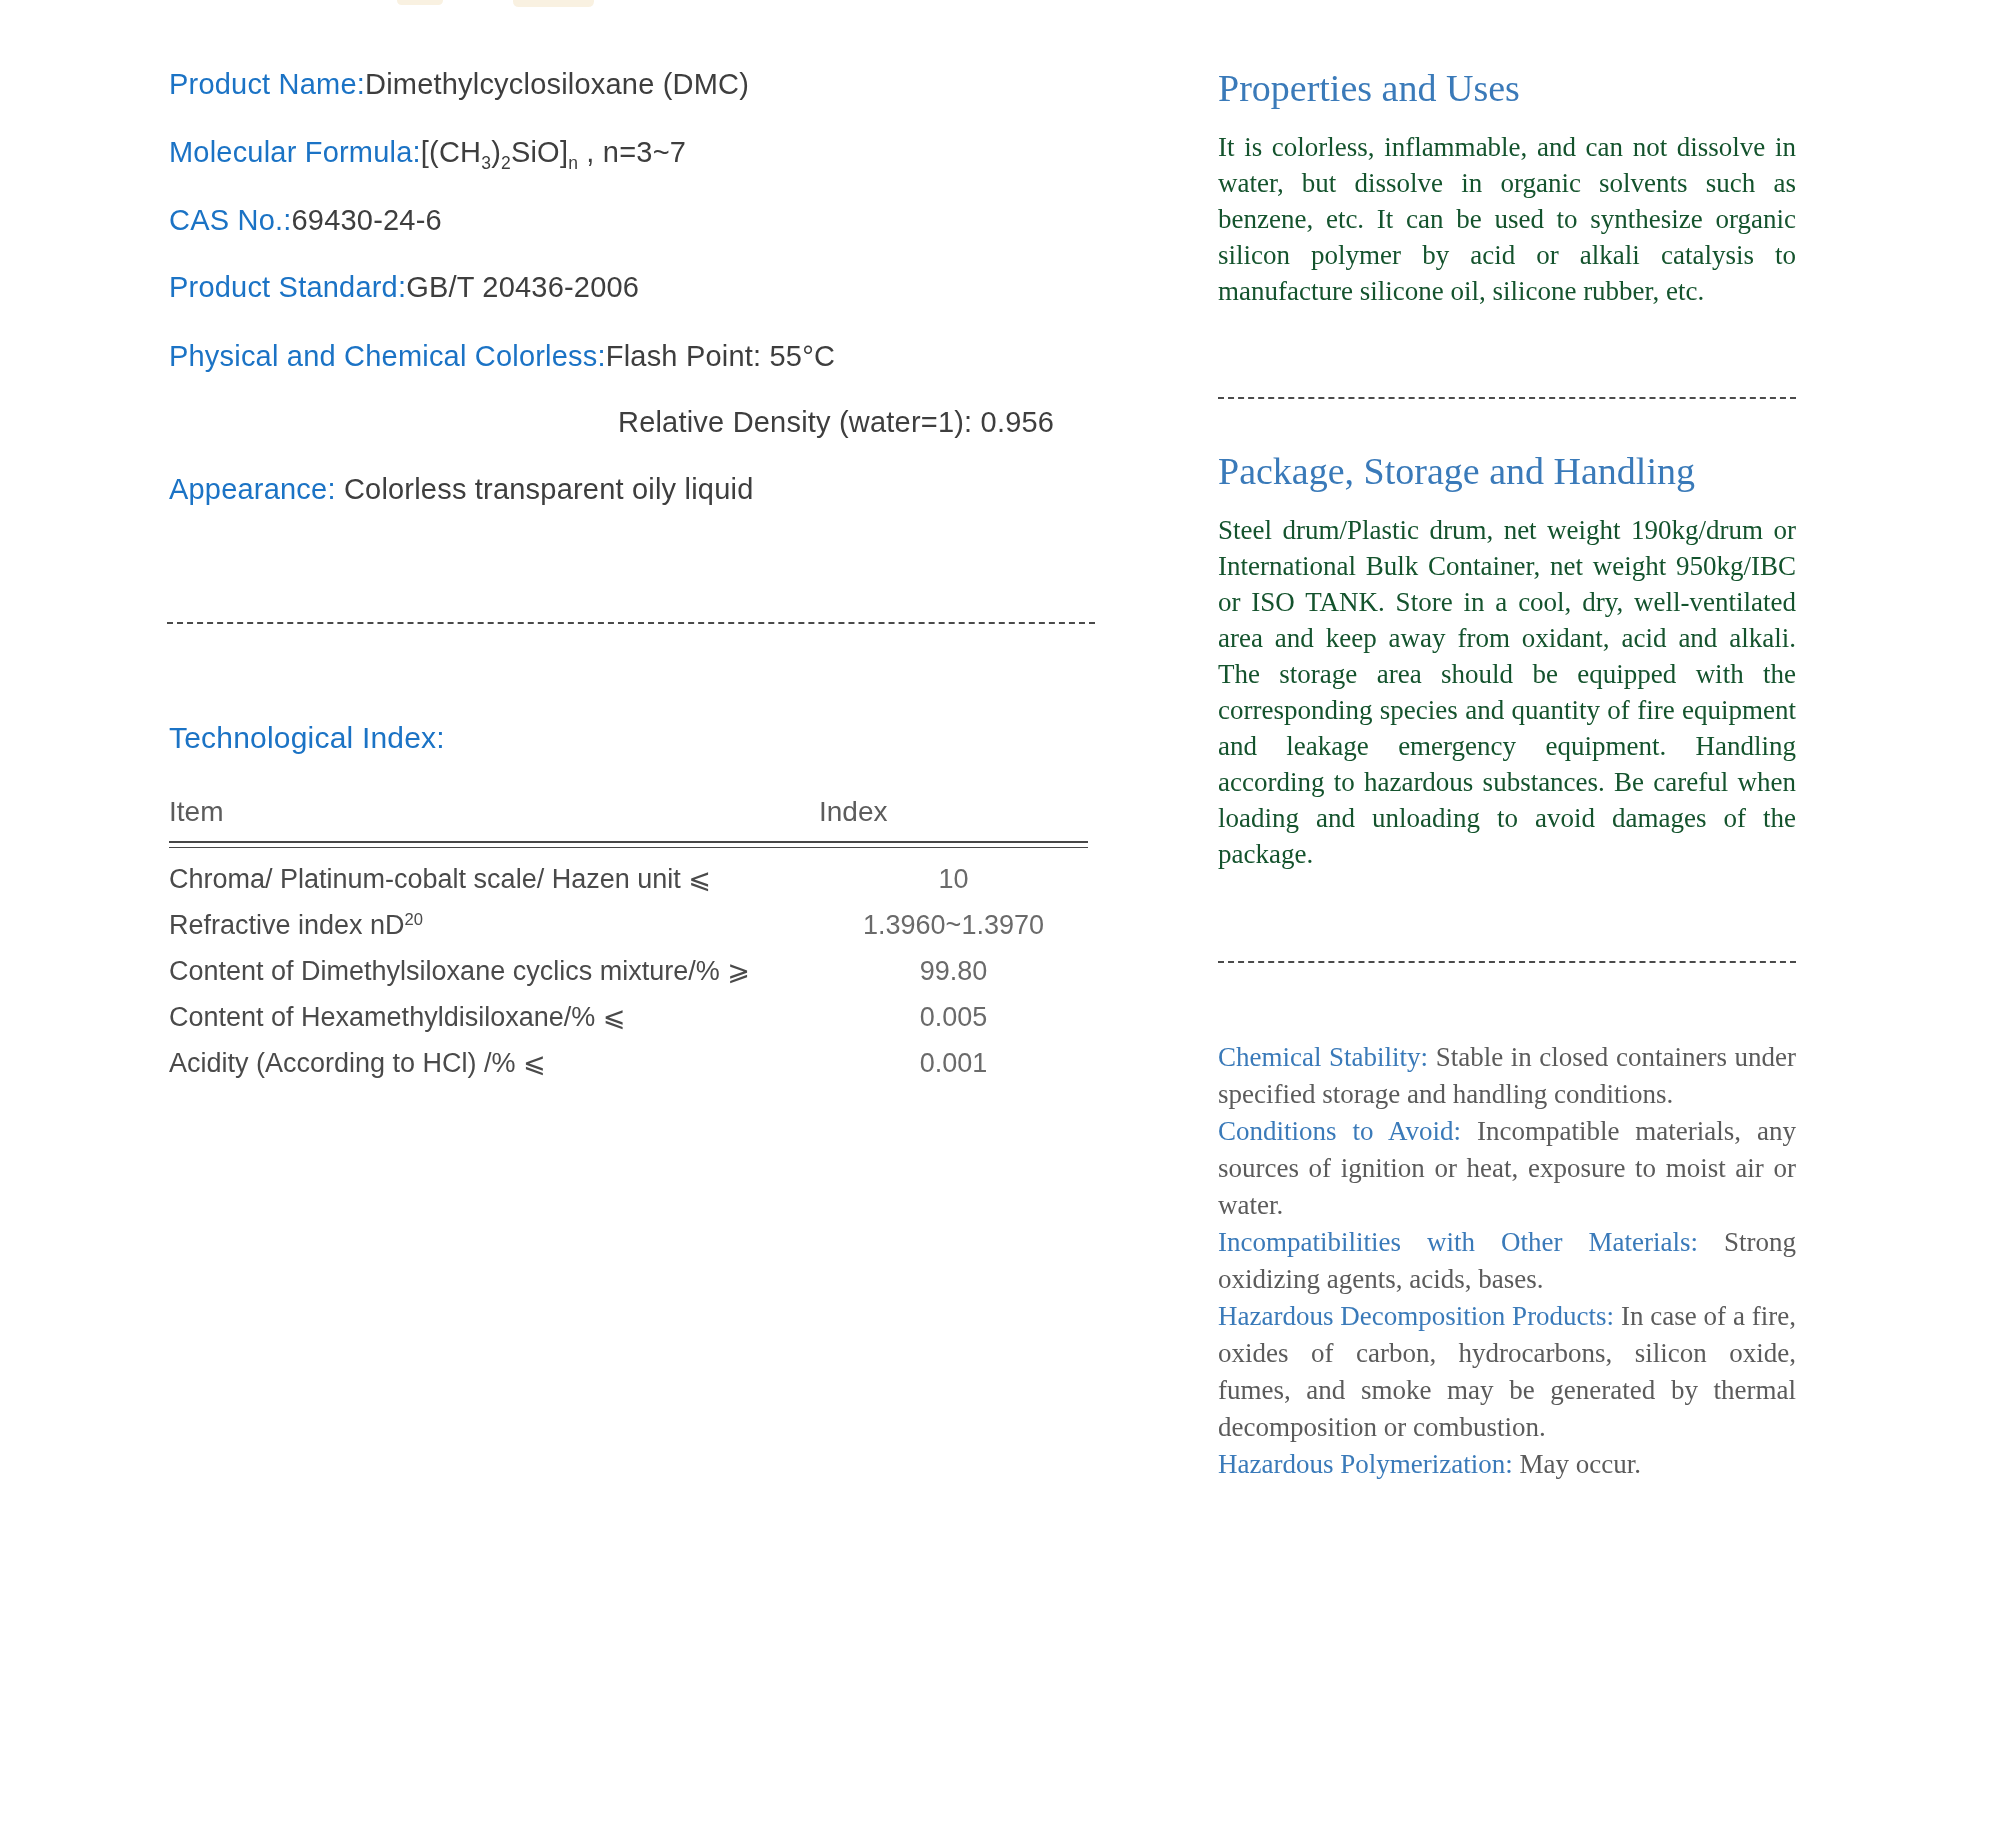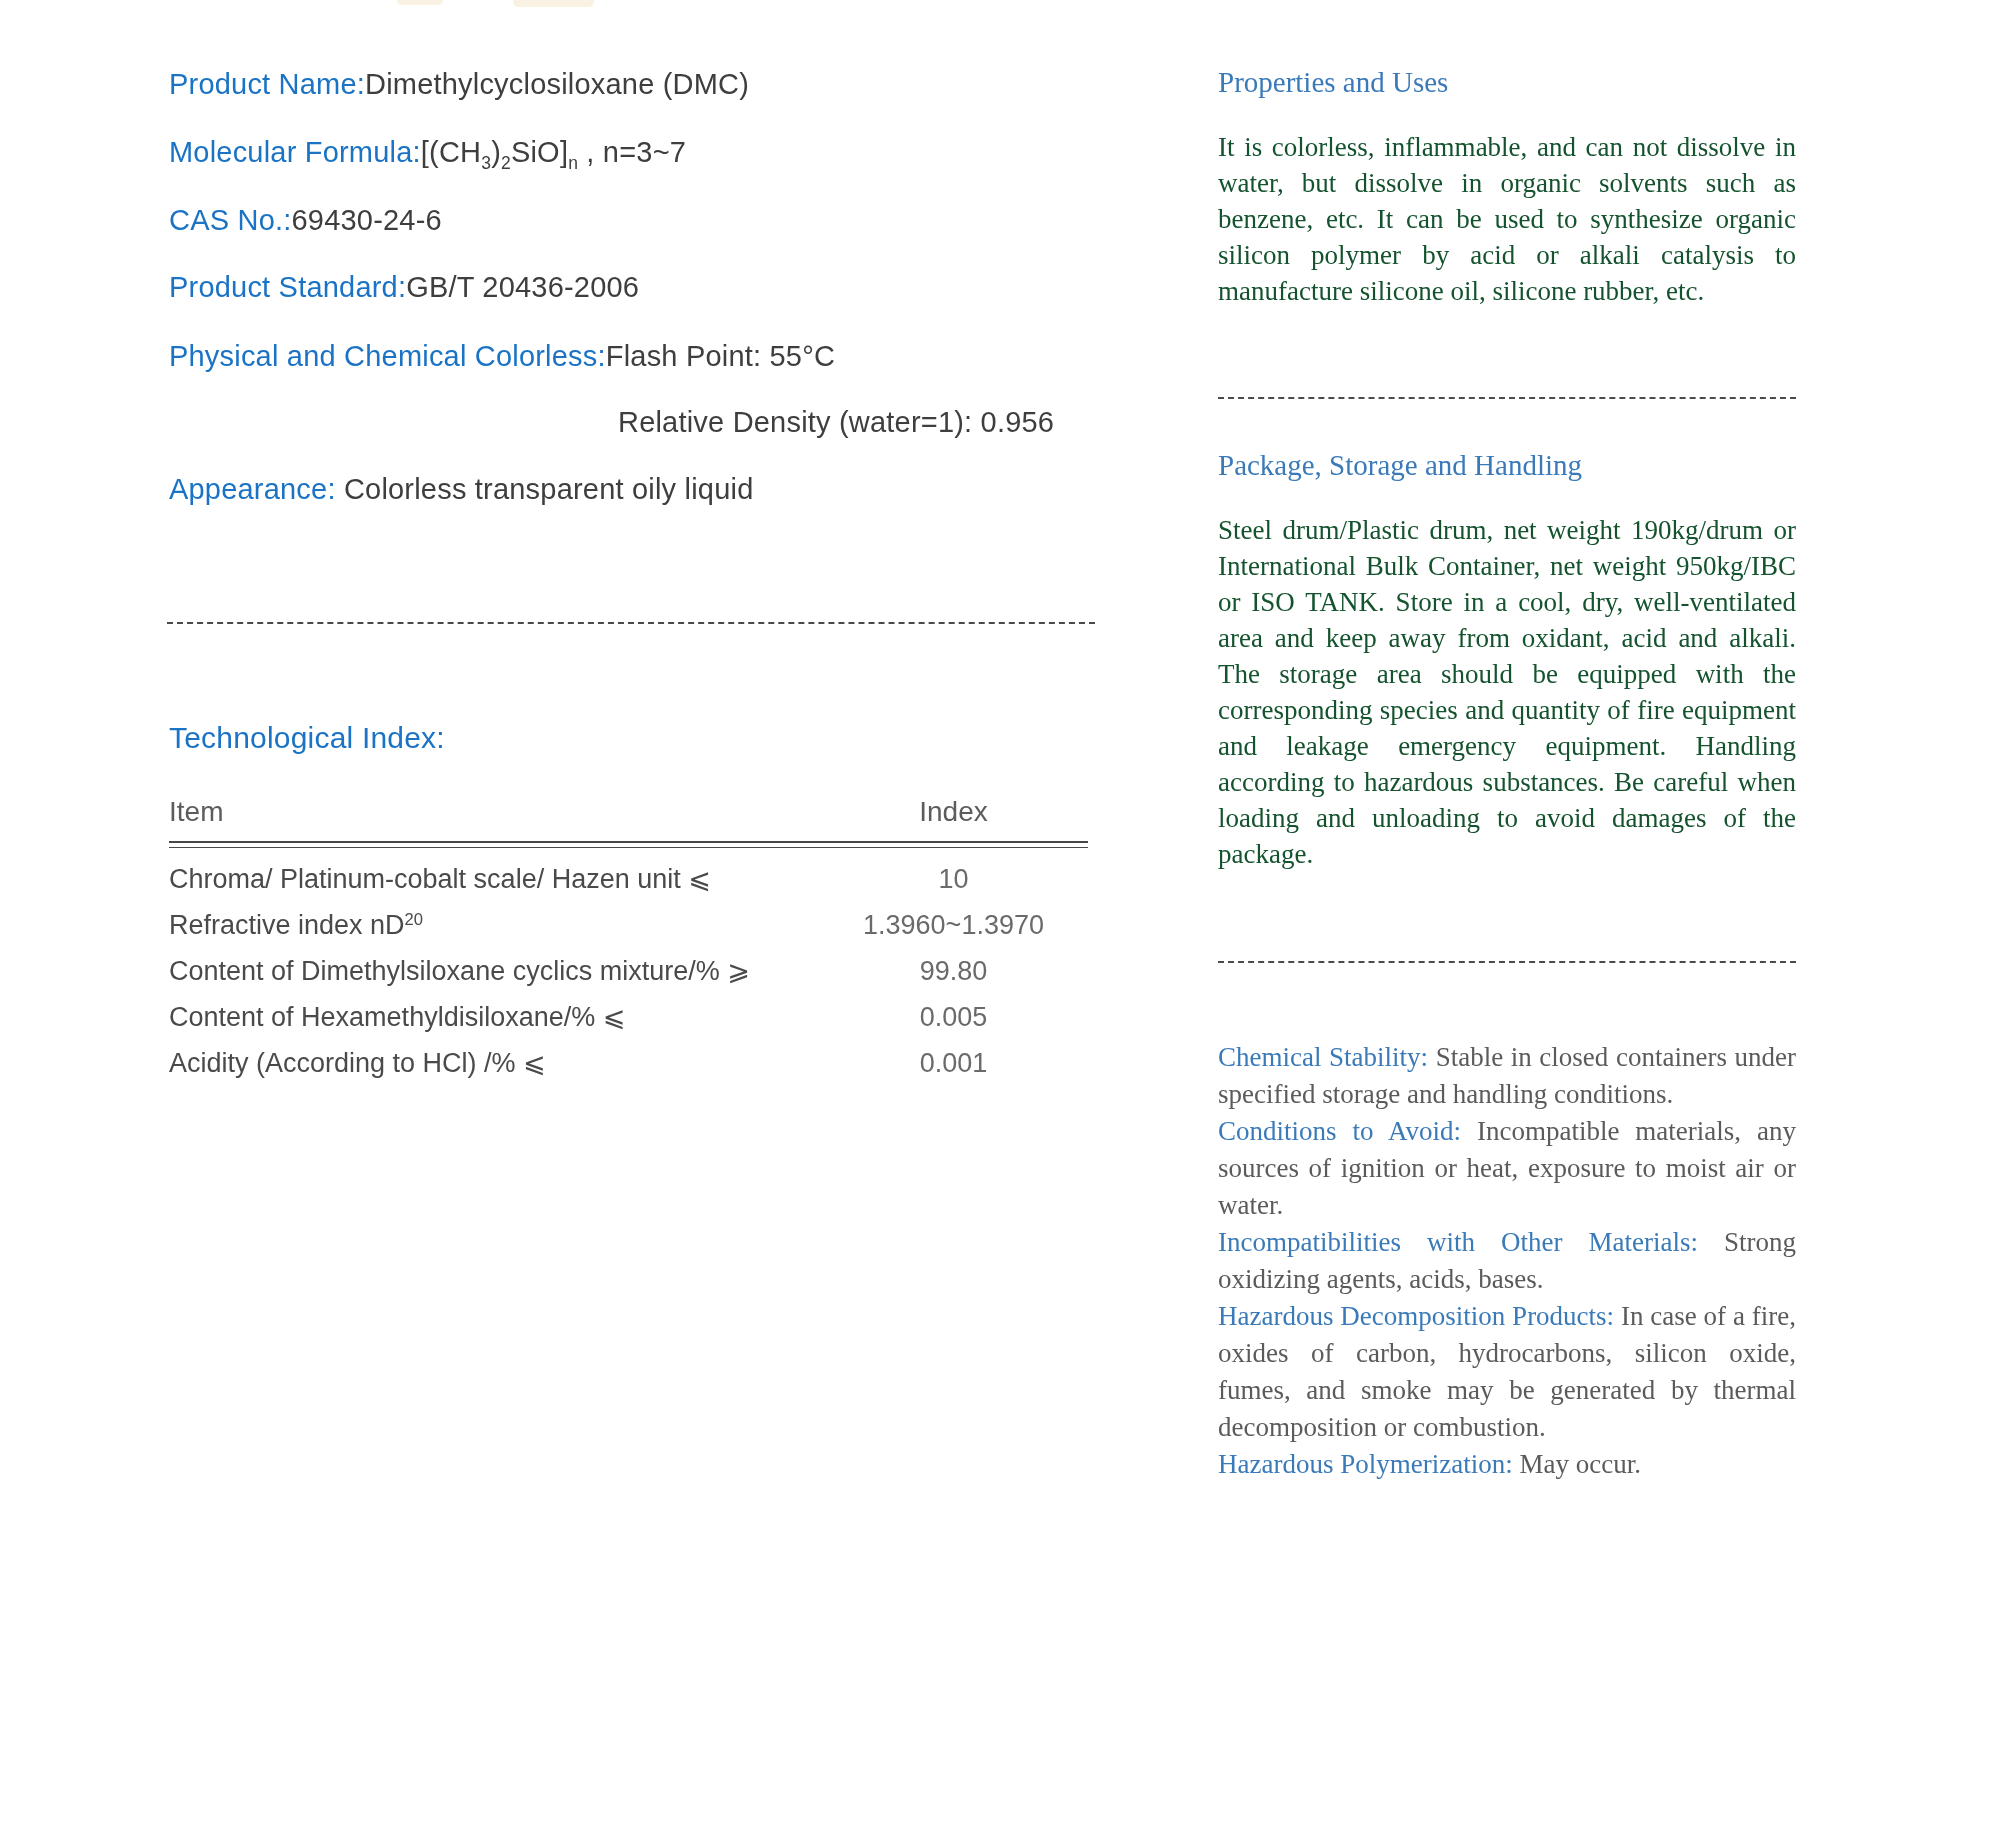--- a/index.html
+++ b/index.html
@@ -28,31 +28,31 @@
   .l-density{left:618px;top:406px;}
   .l-appear{top:473px;}
 
   .divider-left{position:absolute;left:167px;top:622px;width:928px;border-top:2.8px dashed #4a4a4a;}
 
   .tech-title{position:absolute;left:169px;top:721px;font-size:30px;color:#1b73c5;letter-spacing:0.2px;}
 
   .table{position:absolute;left:169px;top:791px;width:919px;}
   .thead,.trow{display:grid;grid-template-columns:1fr 269px;align-items:center;}
   .thead{height:41px;font-size:28px;color:#5c5c5c;}
-  .idx-h{text-align:center;}
+  .idx-h{text-align:left;}
   .rule{height:3.7px;border-top:2.8px solid #474747;border-bottom:1.8px solid #474747;margin-top:9.2px;}
   .tbody{margin-top:8.3px;}
   .trow{height:46px;font-size:27px;gap:12px;}
   .trow .item{color:#4a4a4a;}
   .trow .idx{text-align:center;color:#6a6a6a;}
   .fsup{font-size:16.6px;vertical-align:9.2px;}
 
   
   .serif{font-family:"Liberation Serif","DejaVu Serif",serif;}
-  .r-title{position:absolute;left:1218px;width:578px;font-size:29px;color:#3a7ab9;}
+  .r-title{position:absolute;left:1218px;width:578px;font-size:38px;color:#3a7ab9;}
   .rt1{top:66px;}
   .rt2{top:449px;}
   .r-body{position:absolute;left:1218px;width:578px;font-size:27px;line-height:36px;
           color:#14532d;text-align:justify;}
   .rb1{top:102px;}
   .rb2{top:485px;}
   .divider-r{position:absolute;left:1218px;width:578px;border-top:2.8px dashed #4a4a4a;}
   .dr1{top:397px;}
   .dr2{top:961px;}
   .safety{position:absolute;left:1218px;top:1039px;width:578px;font-size:27px;line-height:37px;

